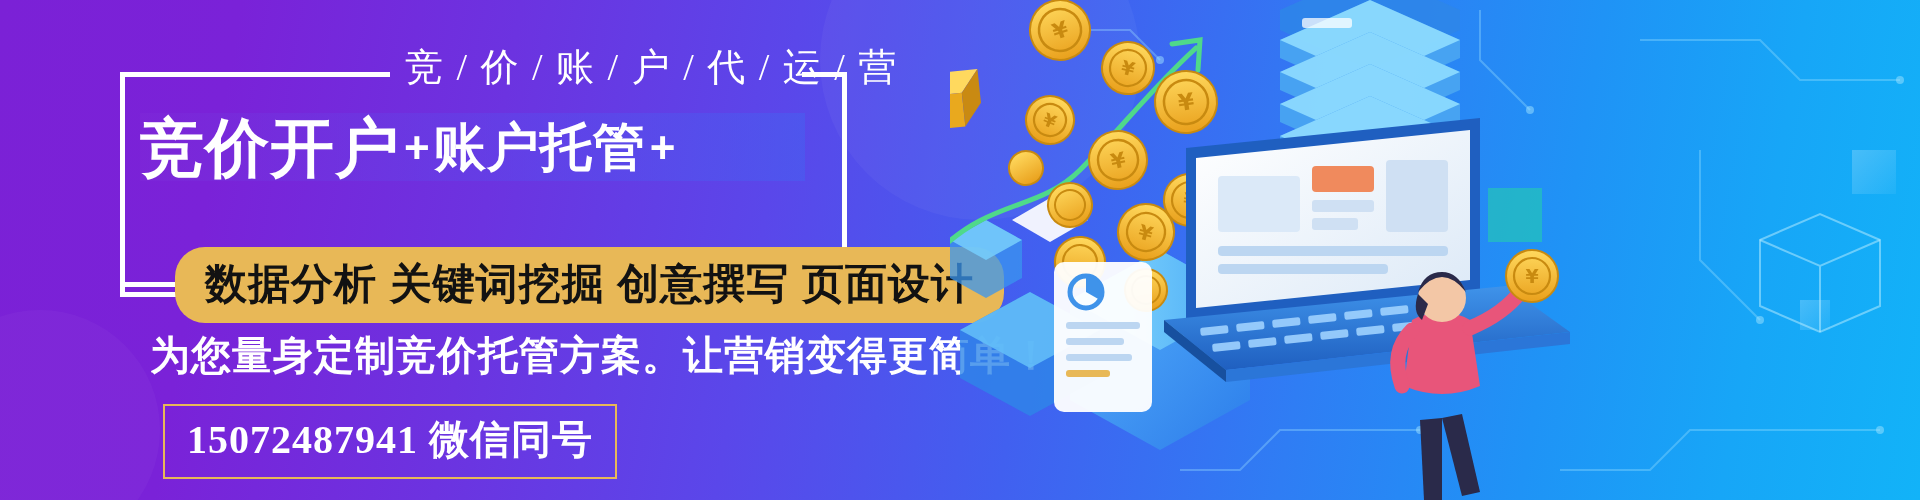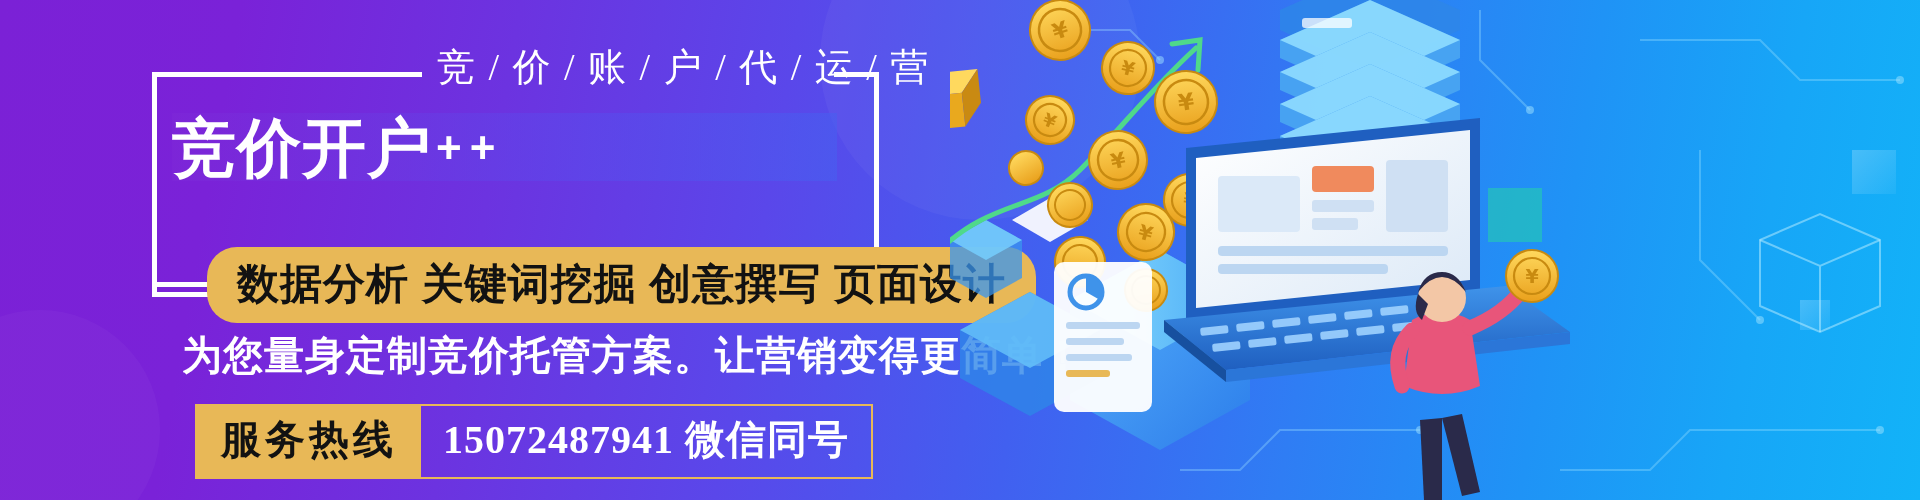--- a/index.html
+++ b/index.html
@@ -8,21 +8,21 @@
   .banner{
     position:relative;width:1920px;height:500px;overflow:hidden;
     background:linear-gradient(100deg,#7b21d6 0%,#7a22d8 12%,#6c33e0 26%,#5a47ea 40%,#4160f0 54%,#2f7df4 68%,#1f93f6 80%,#17a6f7 90%,#12b3f8 100%);
   }
 
   
   .bg-layer{position:absolute;inset:0;pointer-events:none;}
   .bg-layer svg{position:absolute;inset:0;width:1920px;height:500px;}
 
   
-  .left{position:absolute;left:0;top:0;width:1000px;height:500px;margin-left:32px;}
+  .left{position:absolute;left:0;top:0;width:1000px;height:500px;}
 
   
   .bracket{
     position:absolute;left:120px;top:72px;width:60px;height:215px;
     border-left:5px solid #ffffff;border-top:5px solid #ffffff;border-bottom:5px solid #ffffff;
   }
   .bracket-r{
     position:absolute;left:802px;top:72px;width:40px;height:215px;
     border-right:5px solid #ffffff;border-top:5px solid #ffffff;border-bottom:5px solid #ffffff;
   }
@@ -134,29 +134,29 @@
     <div class="brk-top-line"></div>
     <div class="brk-bot-line"></div>
     <div class="brk-top-line-r"></div>
 
     <div class="tagline">竞 / 价 / 账 / 户 / 代 / 运 / 营</div>
 
     <div class="headline-band"></div>
     <div class="headline">
       <span class="big">竞价开户</span>
       <span class="plus">+</span>
+      <span class="mid">账户托管</span>
       <span class="plus">+</span>
     </div>
 
     <div class="pill">数据分析  关键词挖掘  创意撰写  页面设计</div>
 
     <div class="subtitle">为您量身定制竞价托管方案。让营销变得更简单！</div>
 
     <div class="hotline">
-      <div class="label">服务热线</div>
       <div class="num">15072487941 微信同号</div>
     </div>
   </div>
 
   <div class="art">
     <svg width="970" height="500" viewBox="0 0 970 500" xmlns="http://www.w3.org/2000/svg">
       <defs>
         <linearGradient id="coin" x1="0" y1="0" x2="0" y2="1">
           <stop offset="0%" stop-color="#ffd95e"></stop>
             <stop offset="100%" stop-color="#e9a01c"></stop>

